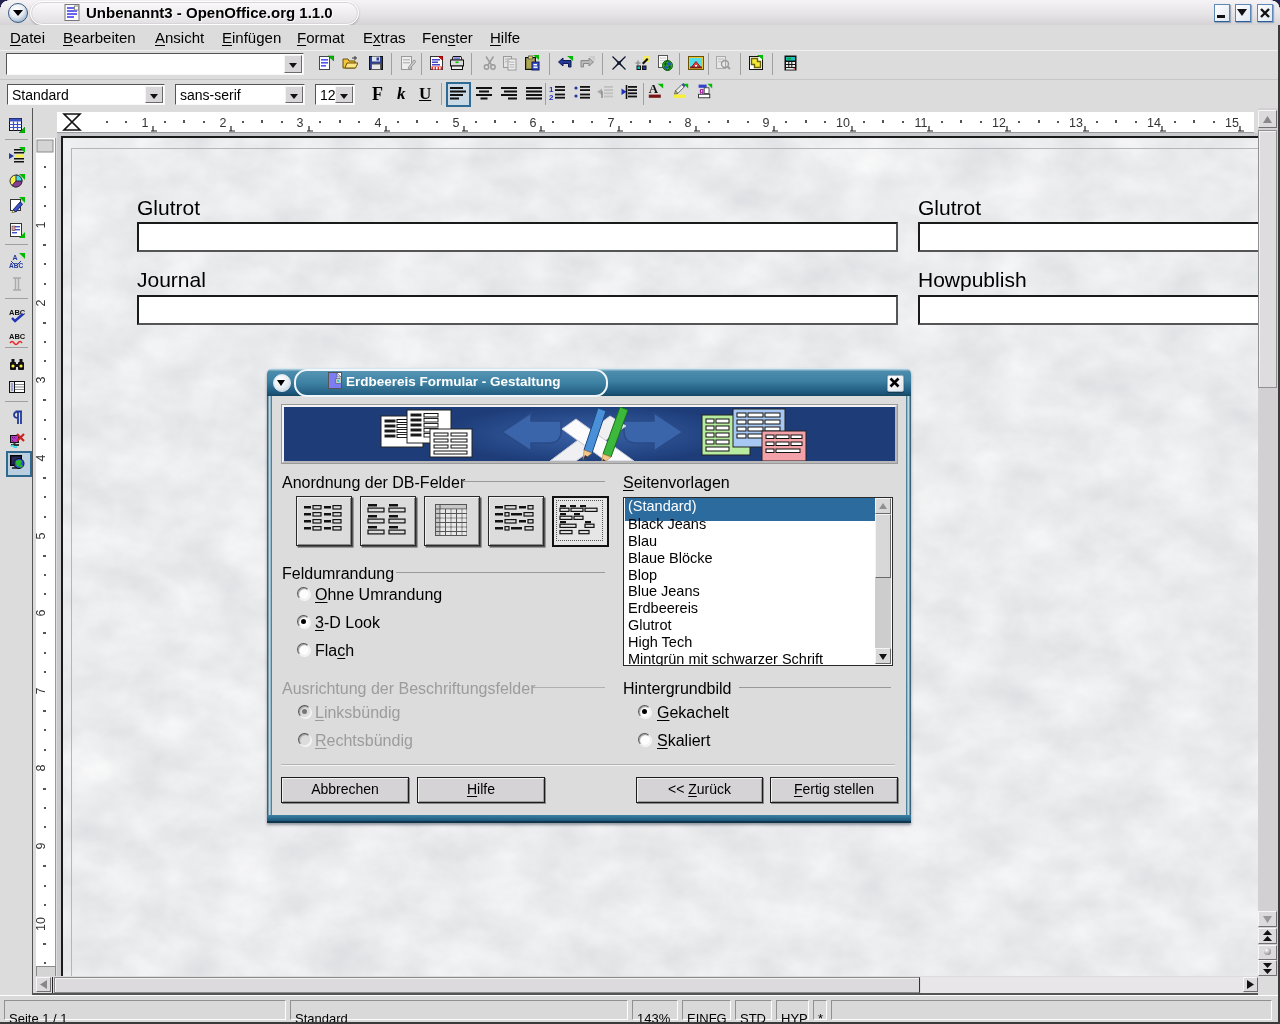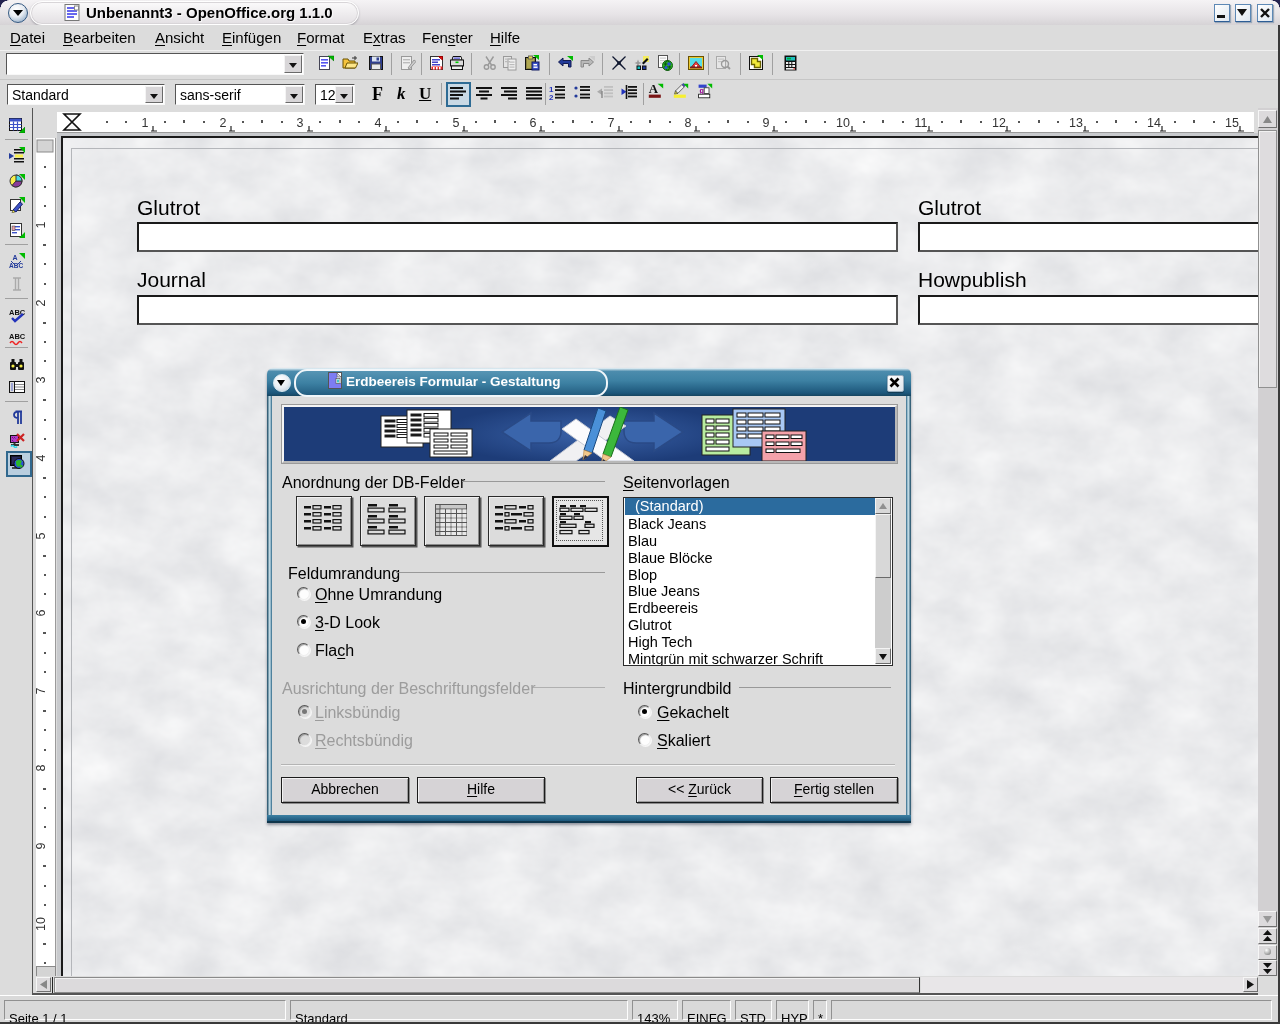--- a/index.html
+++ b/index.html
@@ -871,39 +871,39 @@
         <rect x="26" y="4.2" width="12" height="3.2"></rect>
         <rect x="1" y="12.2" width="12" height="3.2"></rect>
         <rect x="15" y="12.2" width="9" height="3.2"></rect>
         <rect x="1" y="20.2" width="16" height="3.2"></rect>
         <rect x="26" y="20.2" width="9" height="3.2"></rect>
         <rect x="1" y="26.5" width="12" height="3.2"></rect>
         <rect x="20" y="26.5" width="10" height="3.2"></rect>
       </g>
     </svg>
 
-<div class="dlbl" style="left:288px;top:565px">Feldumrandung</div>
+<div class="dlbl" style="left:282px;top:565px">Feldumrandung</div>
 <div class="hsep" style="left:396px;top:572px;width:209px;background:#999"></div>
 <div class="rad" style="left:297px;top:587px"></div>
 <div class="dlbl" style="left:315px;top:586px"><u>O</u>hne Umrandung</div>
 <div class="rad on" style="left:297px;top:615px"></div>
 <div class="dlbl" style="left:315px;top:614px"><u>3</u>-D Look</div>
 <div class="rad" style="left:297px;top:643px"></div>
 <div class="dlbl" style="left:315px;top:642px">Fla<u>c</u>h</div>
 
 <div class="dlbl" style="left:282px;top:680px;color:#9c9c9c">Ausrichtung der Beschriftungsfelder</div>
 <div class="hsep" style="left:533px;top:687px;width:72px;background:#b0b0b0"></div>
 <div class="rad dis dison" style="left:298px;top:705px"></div>
 <div class="dlbl" style="left:315px;top:704px;color:#9c9c9c"><u>L</u>inksbündig</div>
 <div class="rad dis" style="left:298px;top:733px"></div>
 <div class="dlbl" style="left:315px;top:732px;color:#9c9c9c"><u>R</u>echtsbündig</div>
 
 <div class="dlbl" style="left:623px;top:474px"><u>S</u>eitenvorlagen</div>
 <div class="abs" style="left:623px;top:497px;width:268px;height:167px;background:#fff;border:1px solid #2a2a2a;font-size:14.5px;color:#000;overflow:hidden">
-  <div class="abs" style="left:1px;top:0px;width:250px;height:17px;background:#2b6b9e;color:#fff;padding-left:10px;line-height:17px">(Standard)</div>
+  <div class="abs" style="left:1px;top:0px;width:250px;height:23px;background:#2b6b9e;color:#fff;padding-left:3px;line-height:17px">(Standard)</div>
   <div class="abs" style="left:4px;top:18px">Black Jeans</div>
   <div class="abs" style="left:4px;top:35px">Blau</div>
   <div class="abs" style="left:4px;top:52px">Blaue Blöcke</div>
   <div class="abs" style="left:4px;top:69px">Blop</div>
   <div class="abs" style="left:4px;top:85px">Blue Jeans</div>
   <div class="abs" style="left:4px;top:102px">Erdbeereis</div>
   <div class="abs" style="left:4px;top:119px">Glutrot</div>
   <div class="abs" style="left:4px;top:136px">High Tech</div>
   <div class="abs" style="left:4px;top:153px">Mintgrün mit schwarzer Schrift</div>
 

